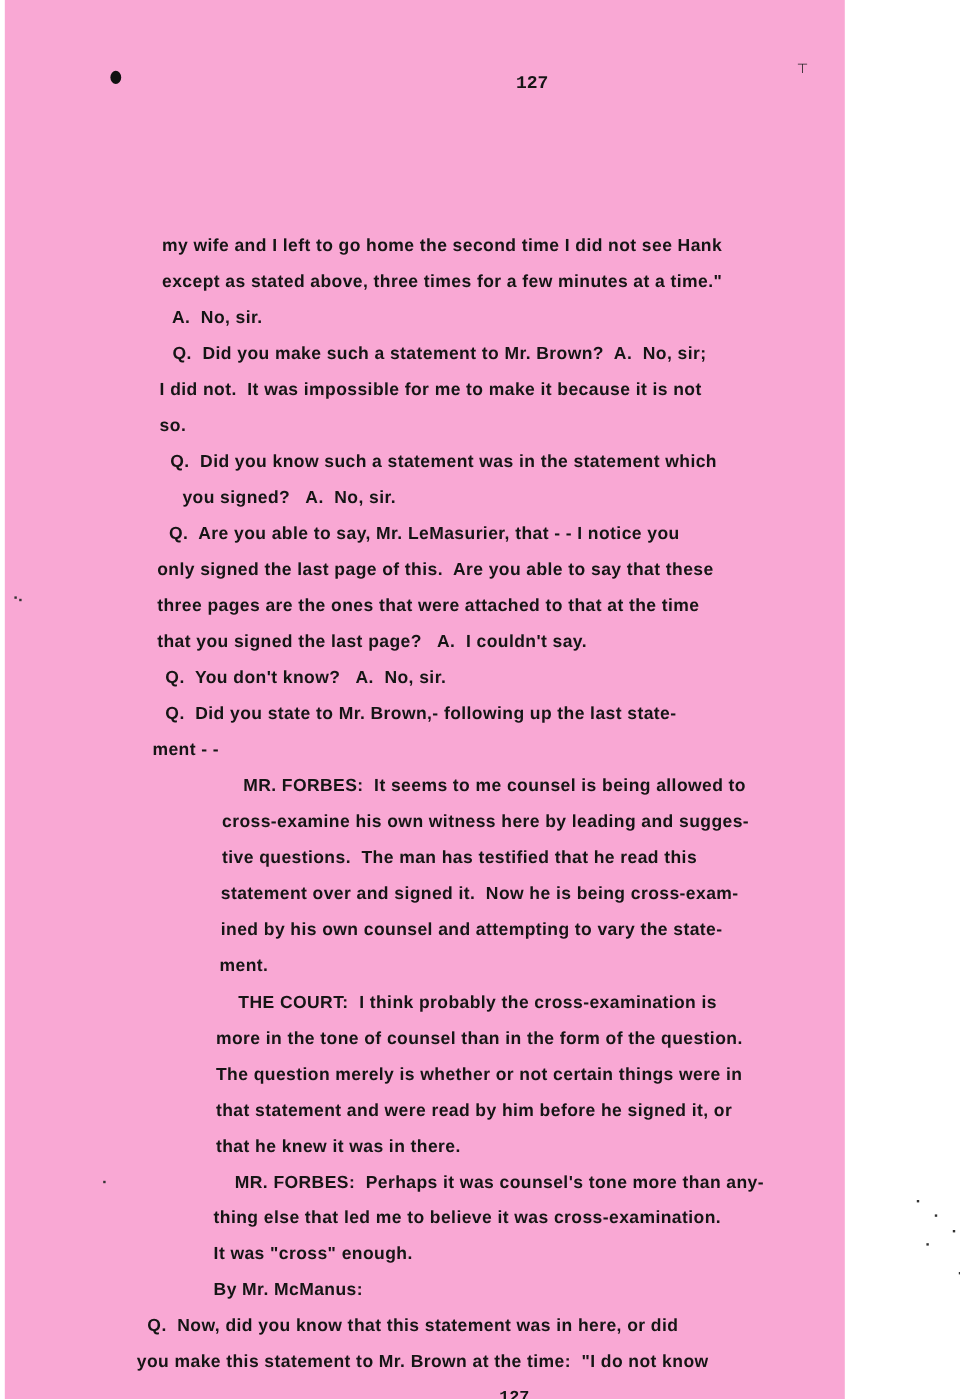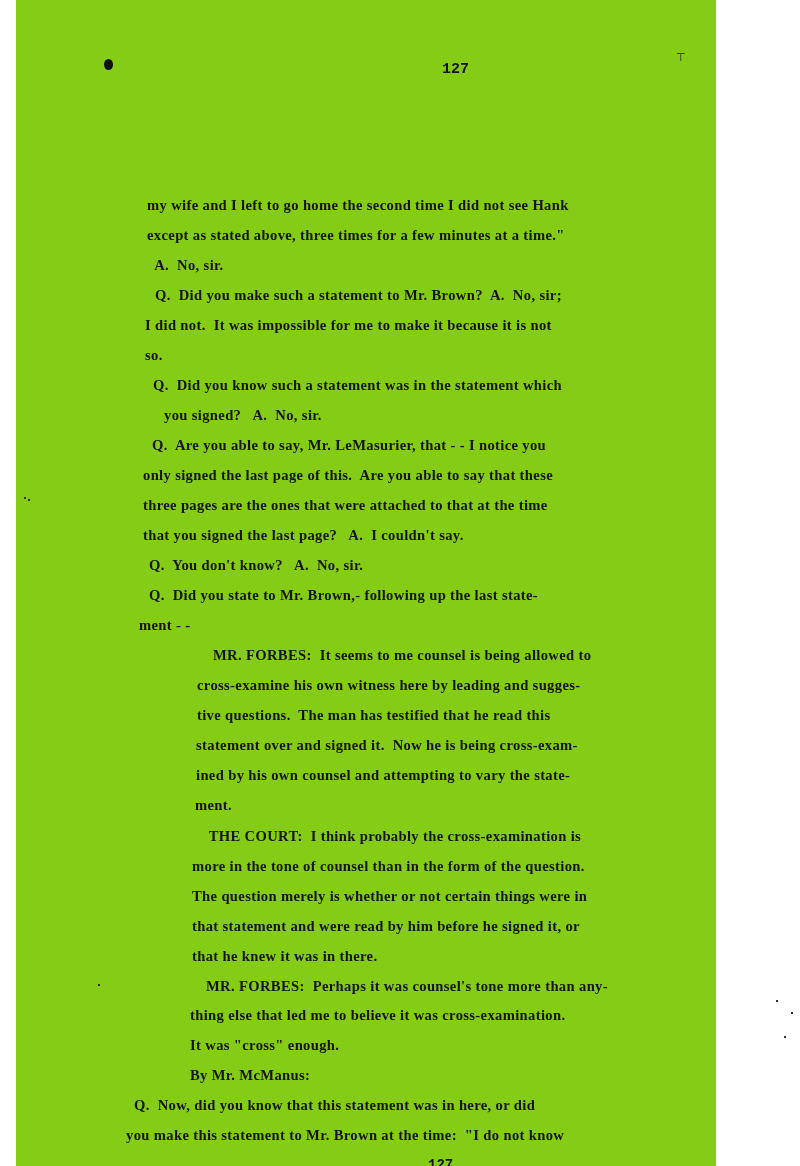--- a/index.html
+++ b/index.html
@@ -1,24 +1,24 @@
 <!DOCTYPE html>
 <html><head>
   <meta charset="utf-8">
   <style>
     html, body { margin: 0; padding: 0; background: #ffffff; }
     body {
       width: 800px; height: 1166px; position: relative; overflow: hidden;
       font-family: "Liberation Mono", "DejaVu Sans Mono", monospace;
       color: #111111;
     }
-    .page { position: absolute; left: 16px; top: 0; width: 700px; height: 1166px; background: #84cc16; }
+    .page { position: absolute; left: 4px; top: 0; width: 700px; height: 1166px; background: #f9a8d4; }
     .line {
       position: absolute; white-space: pre;
-      font-family: Liberation Serif, serif;
+      font-family: Liberation Sans, sans-serif;
       font-size: 14.6px; font-weight: bold; letter-spacing: 0.35px;
       color: #151515; line-height: 18px;
     }
     .page-num {
       position: absolute; left: 426px; top: 61px;
       font-family: "Liberation Mono", monospace; font-size: 15px; font-weight: bold; color: #151515;
     }
     .page-num-bottom {
       position: absolute; left: 412px; top: 1157px;
       font-family: "Liberation Mono", monospace; font-size: 14px; font-weight: bold; color: #151515;

